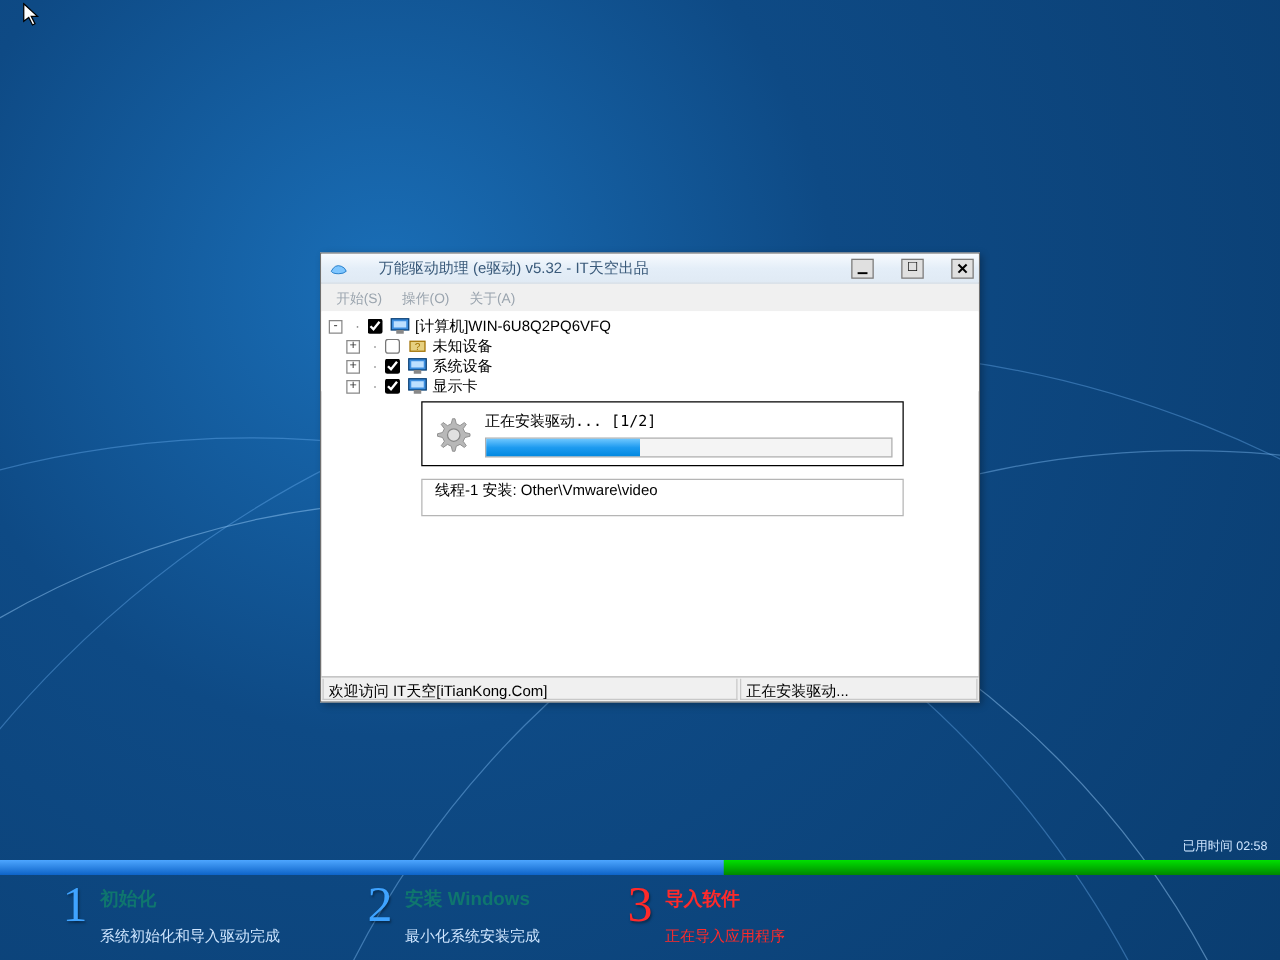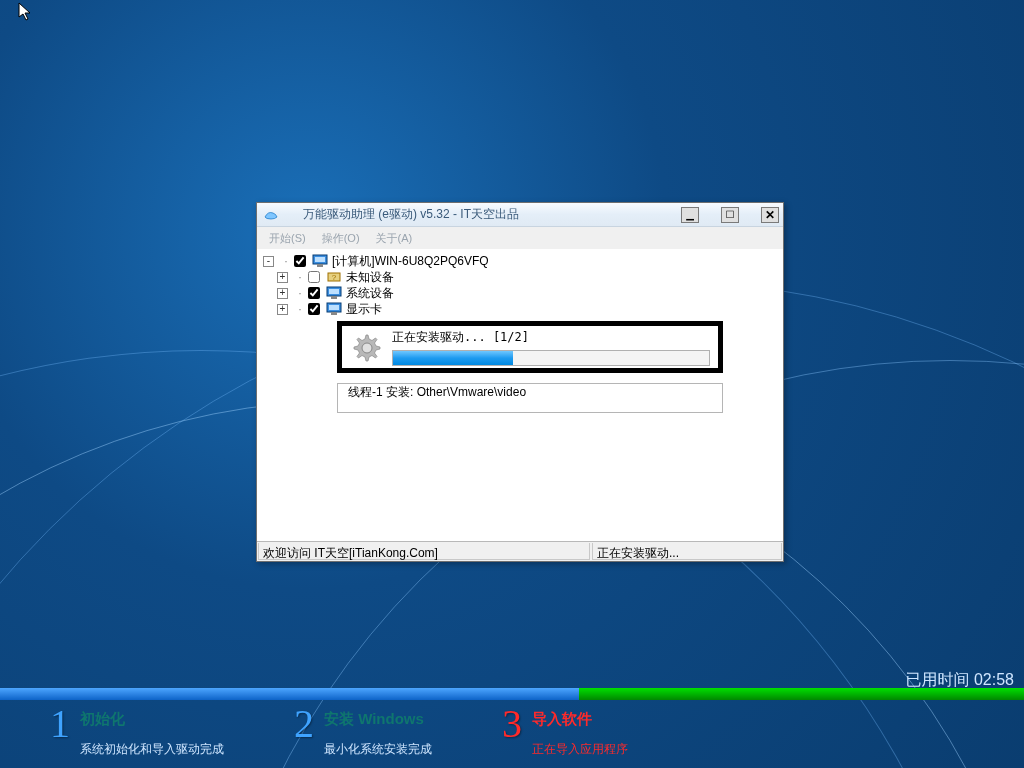--- a/index.html
+++ b/index.html
@@ -53,21 +53,21 @@
     .exp { width: 11px; height: 11px; border: 1px solid #888; display: inline-flex;
       align-items: center; justify-content: center; font-size: 10px; line-height: 1;
       margin-right: 4px; background: #fff; cursor: pointer; color: #333; }
     .dots { width: 16px; display: inline-block; text-align: center; color: #888; }
     .chk { width: 12px; height: 12px; margin-right: 4px; accent-color: #000; }
     .dev-ico { width: 16px; height: 14px; margin: 0 4px 0 2px; flex-shrink: 0; }
     .tree-label { color: #000; }
     .ind1 { padding-left: 14px; }
 
     .install-box {
-      margin: 8px 60px 0 80px; border: 5px solid #000000; height: 52px;
+      margin: 8px 60px 0 80px; border: 1px solid #000000; height: 52px;
       display: flex; align-items: center; padding: 0 8px;
     }
     .gear-ico { width: 32px; height: 32px; margin-right: 10px; flex-shrink: 0; }
     .install-right { flex: 1; }
     .install-text { color: #000; font-size: 12px; margin-bottom: 4px; font-family: SimSun, monospace; }
     .progress-outer { height: 16px; border: 1px solid #b0b0b0; background: #f4f4f4; }
     .progress-inner { height: 100%; width: 38%;
       background: linear-gradient(to bottom, #6fc7ff, #1e9bf0 50%, #0088e0); }
 
     .thread-box { margin: 10px 60px 0 80px; border: 1px solid #b5b5b5;
@@ -76,21 +76,21 @@
 
     .statusbar { position: absolute; left: 0; right: 0; bottom: 0; height: 20px;
       display: flex; border-top: 1px solid #b8b8b8; background: #f0f0f0;
       font-size: 12px; color: #000; }
     .status-left { flex: 1; border: 1px solid #c8c8c8; border-top: none;
       padding: 2px 4px; margin: 1px; }
     .status-right { width: 190px; border: 1px solid #c8c8c8; border-top: none;
       padding: 2px 4px; margin: 1px; }
 
     
-    .elapsed { position: absolute; right: 10px; top: 670px; color: #cfe6ff; font-size: 16px; }
+    .elapsed { position: absolute; right: 10px; top: 670px; color: #cfe6ff; font-size: 10px; }
     .main-progress { position: absolute; left: 0; top: 688px; width: 1024px; height: 12px;
       background: linear-gradient(to bottom, #00e000, #008800); }
     .main-progress-fill { height: 100%; width: 56.5%;
       background: linear-gradient(to bottom, #4da6ff, #0d63c8); }
 
     
     .steps { position: absolute; left: 50px; top: 706px; display: flex; gap: 70px; }
     .step { display: flex; align-items: flex-start; }
     .step-num { font-family: Georgia, "Times New Roman", serif; font-size: 40px;
       line-height: 0.9; margin-right: 10px; text-shadow: 1px 1px 2px rgba(0,0,0,0.4); }

